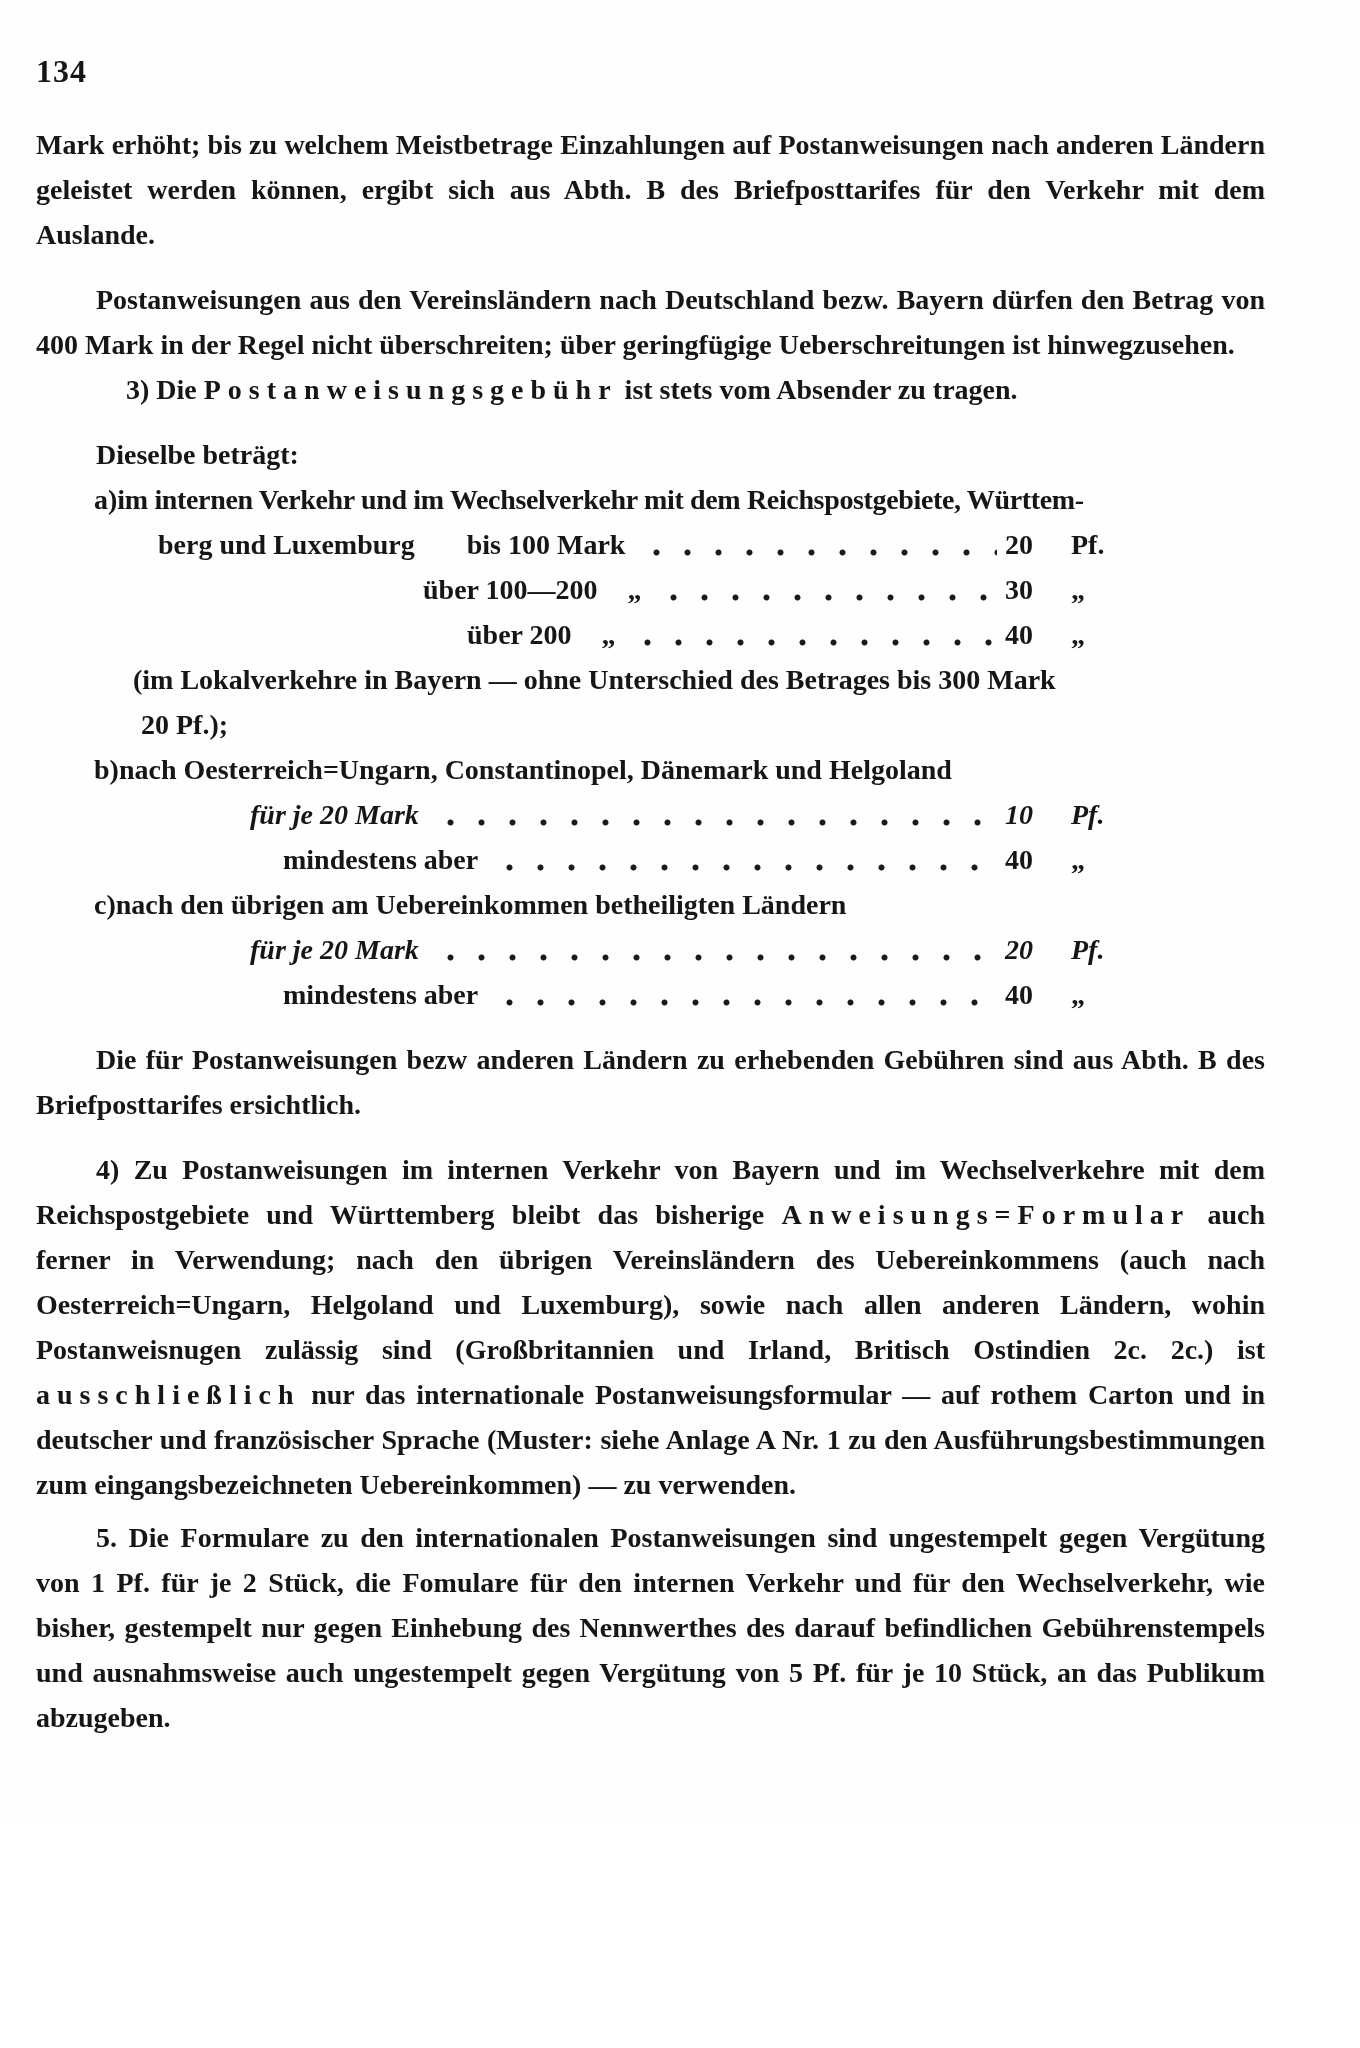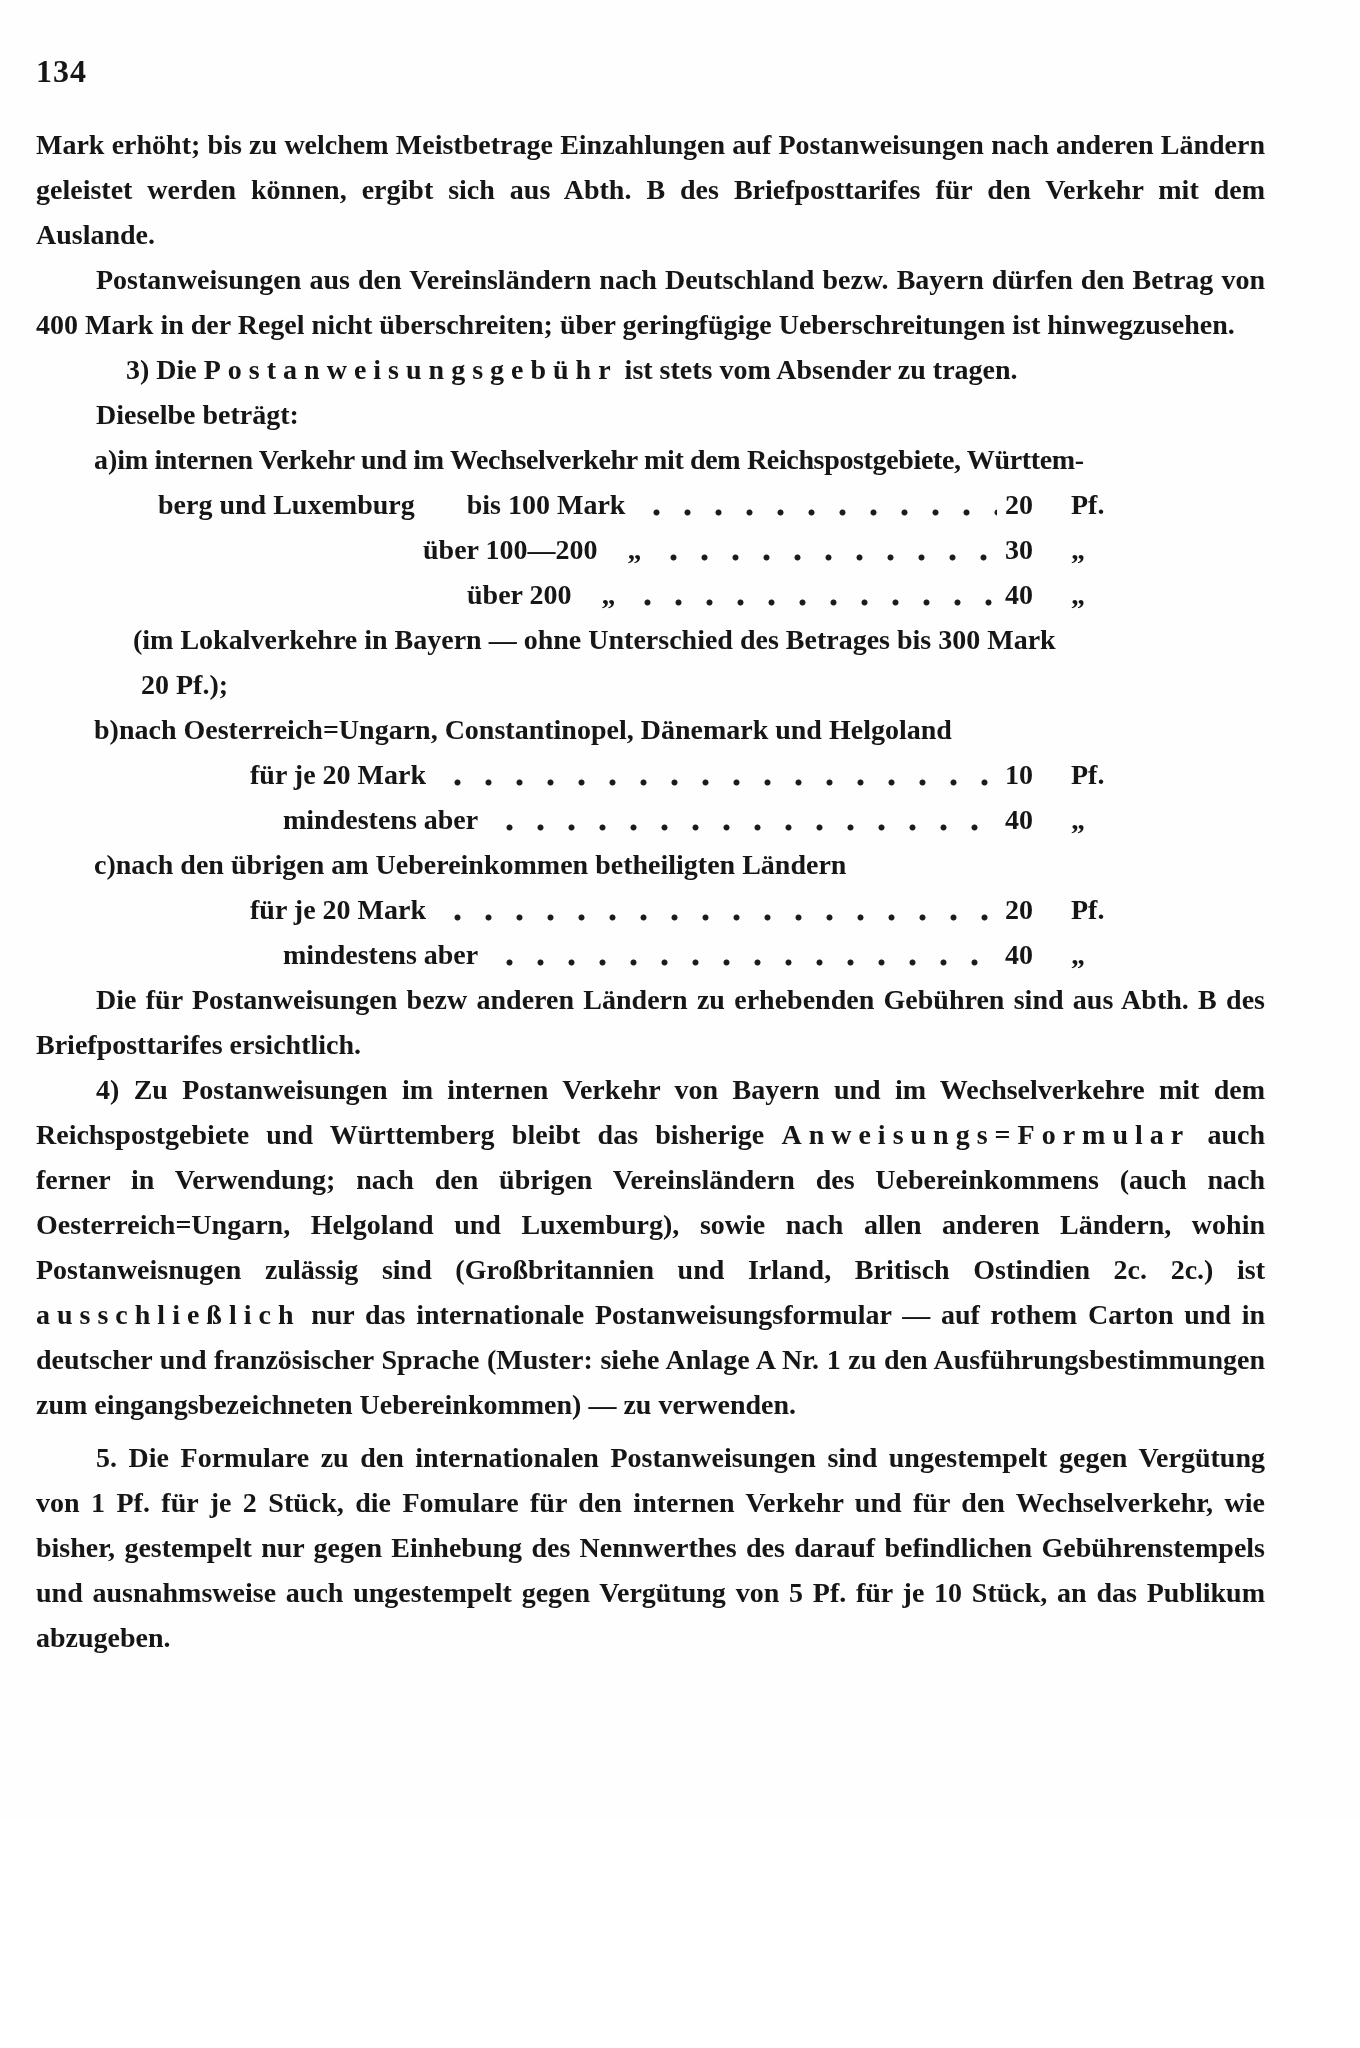--- a/index.html
+++ b/index.html
@@ -11,38 +11,38 @@
     color:#161616;
     font-family:"Liberation Serif","DejaVu Serif",serif;
     font-weight:bold;
     font-size:28px;
     line-height:45px;
     padding:50px 95px 0 36px;
     overflow:hidden;
   }
   .pageno { font-size:32px; line-height:42px; margin-bottom:30px; letter-spacing:1px; }
   .para { text-align:justify; }
-  .ind   { text-indent:60px; }
+  .ind   { text-indent:60px;margin-top:20px; }
   .ind-lg{ text-indent:90px; }
   .line  { text-align:left; }
   .nowrap{ white-space:nowrap; }
   .tight { letter-spacing:-0.35px; }
   .sperr { letter-spacing:7px; }
   .p5 { margin-top:8px; }
 
   .hang { display:flex; }
   .hang .hlabel { flex:0 0 62px; padding-left:58px; }
   .hang .htext  { flex:1 1 auto; }
 
   .trow { display:flex; align-items:flex-end; }
   .pre-a   { padding-left:122px; white-space:nowrap; }
   .ml-a1   { margin-left:52px; }
   .pad-a2  { padding-left:387px; }
   .pad-a3  { padding-left:431px; }
-  .pad-row1{ padding-left:214px; }
+  .pad-row1{ padding-left:214px;font-style:italic; }
   .pad-row2{ padding-left:247px; }
   .tlabel  { white-space:nowrap; }
   .ditto   { margin-left:30px; }
   .ditto:empty { margin-left:0; }
   .lead {
     flex:1 1 auto;
     align-self:stretch;
     margin:0 8px 0 10px;
     background-image:radial-gradient(circle, #1b1b1b 2.6px, transparent 3.4px);
     background-size:31px 7px;

